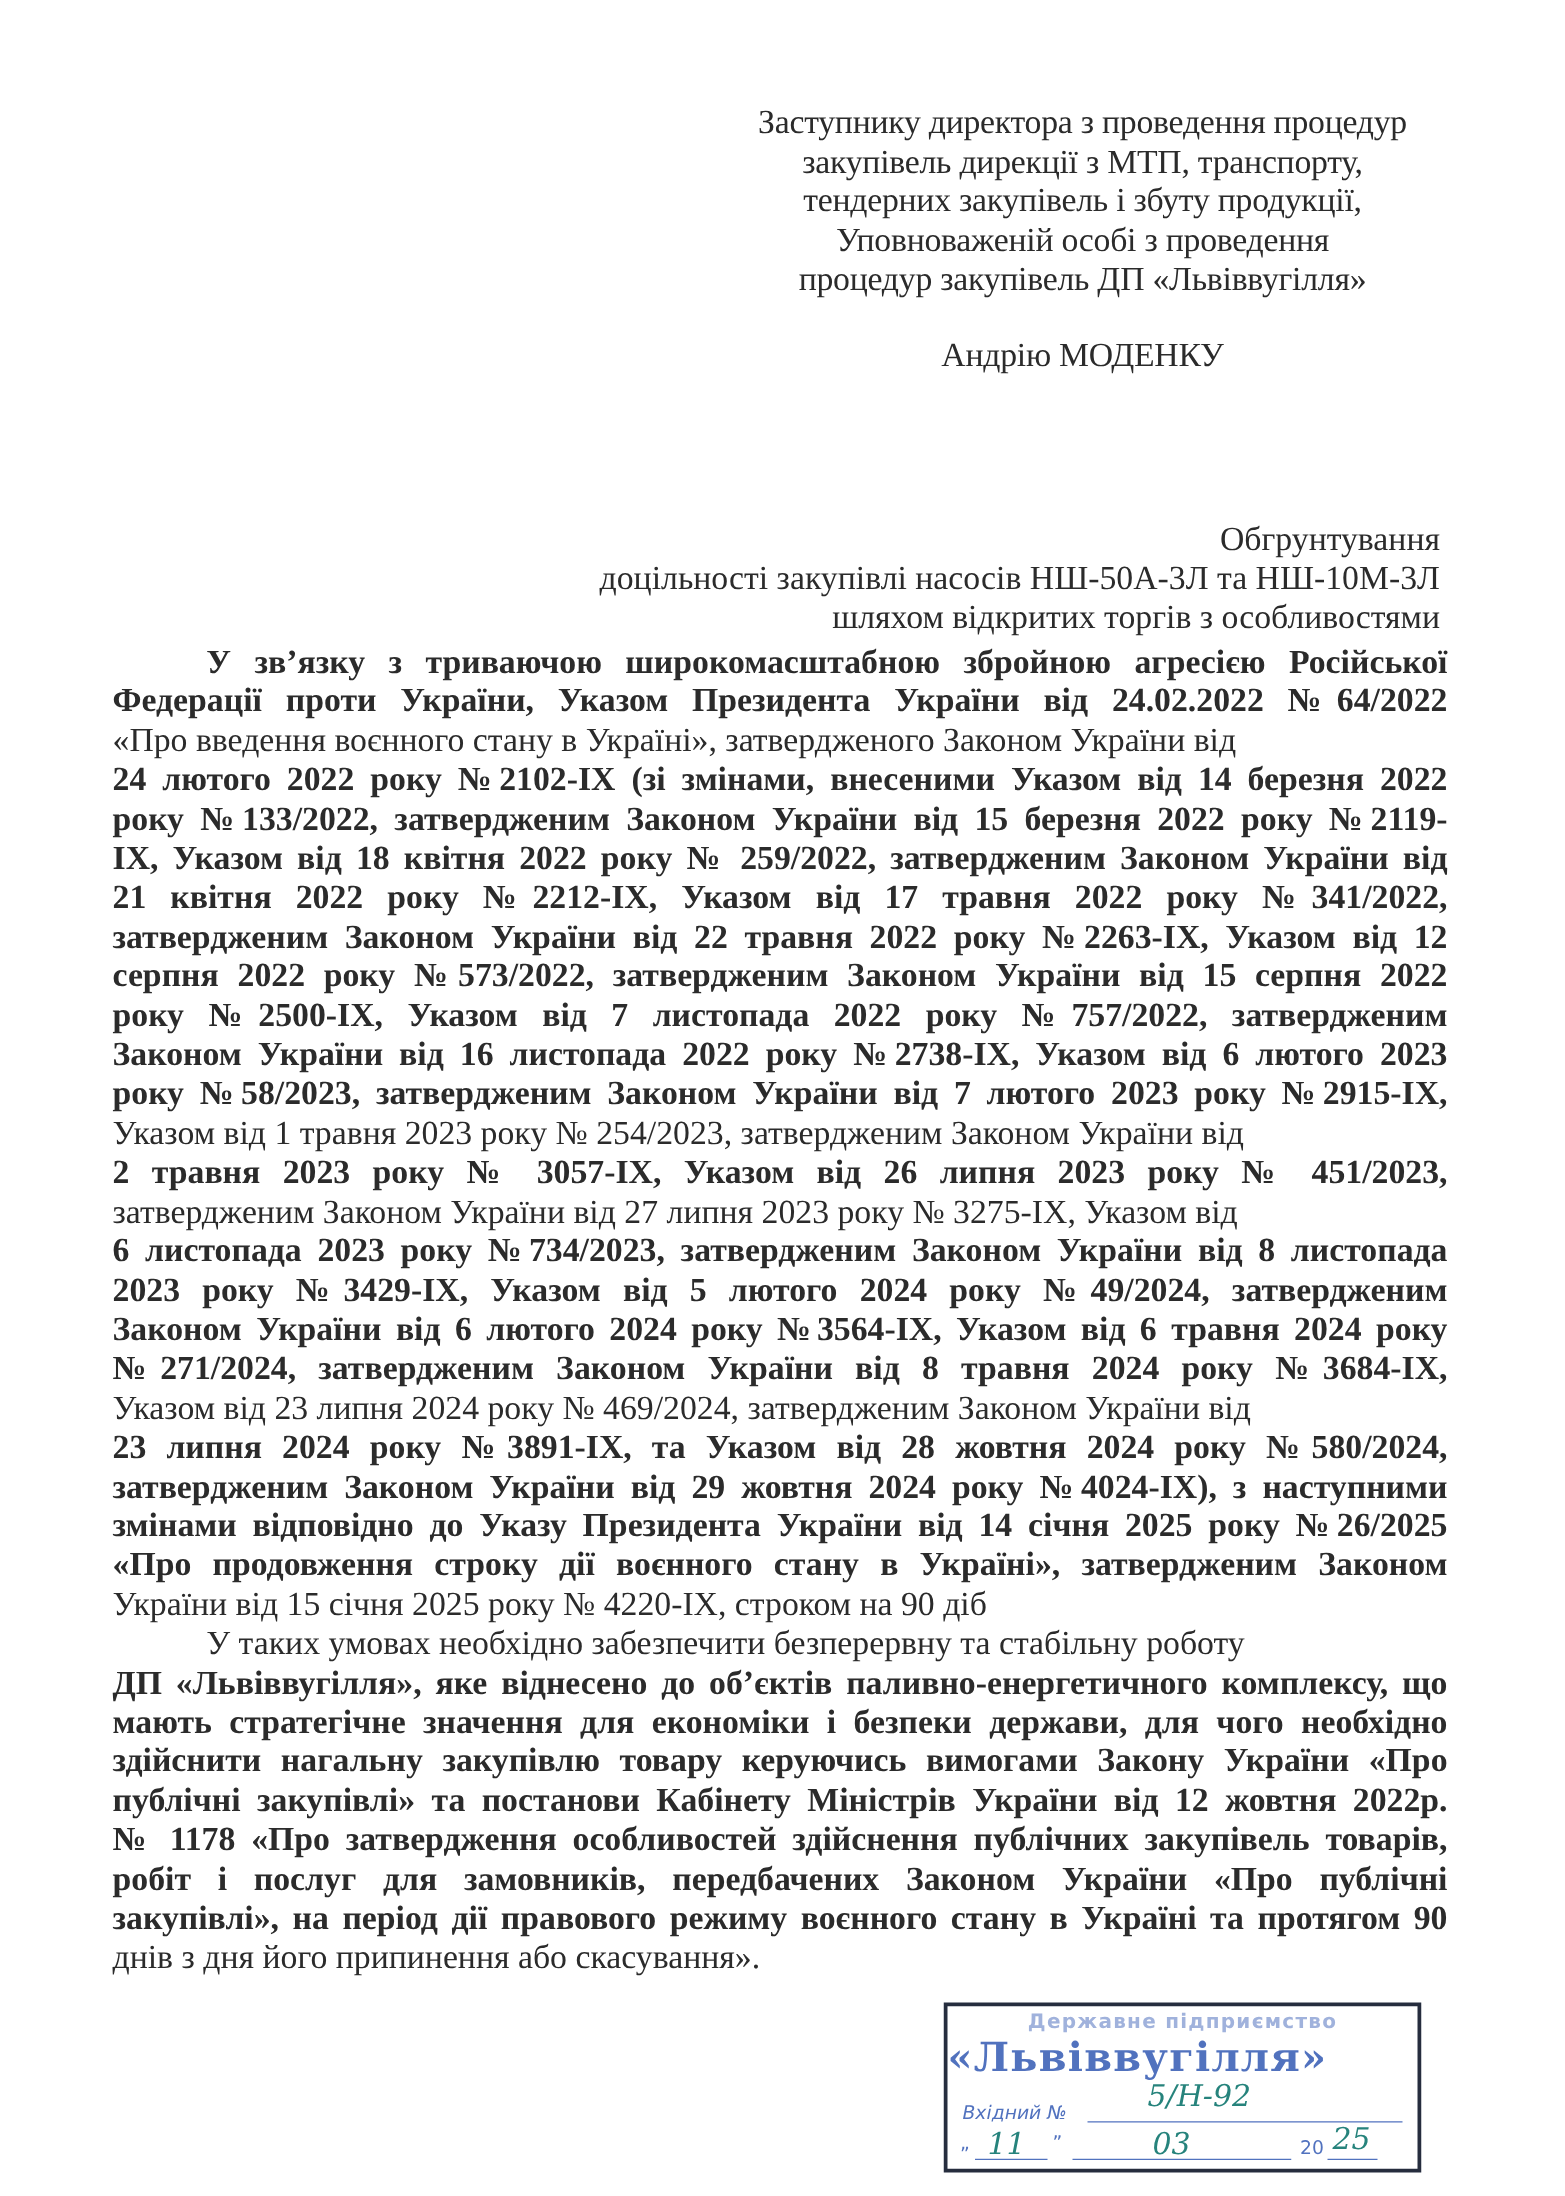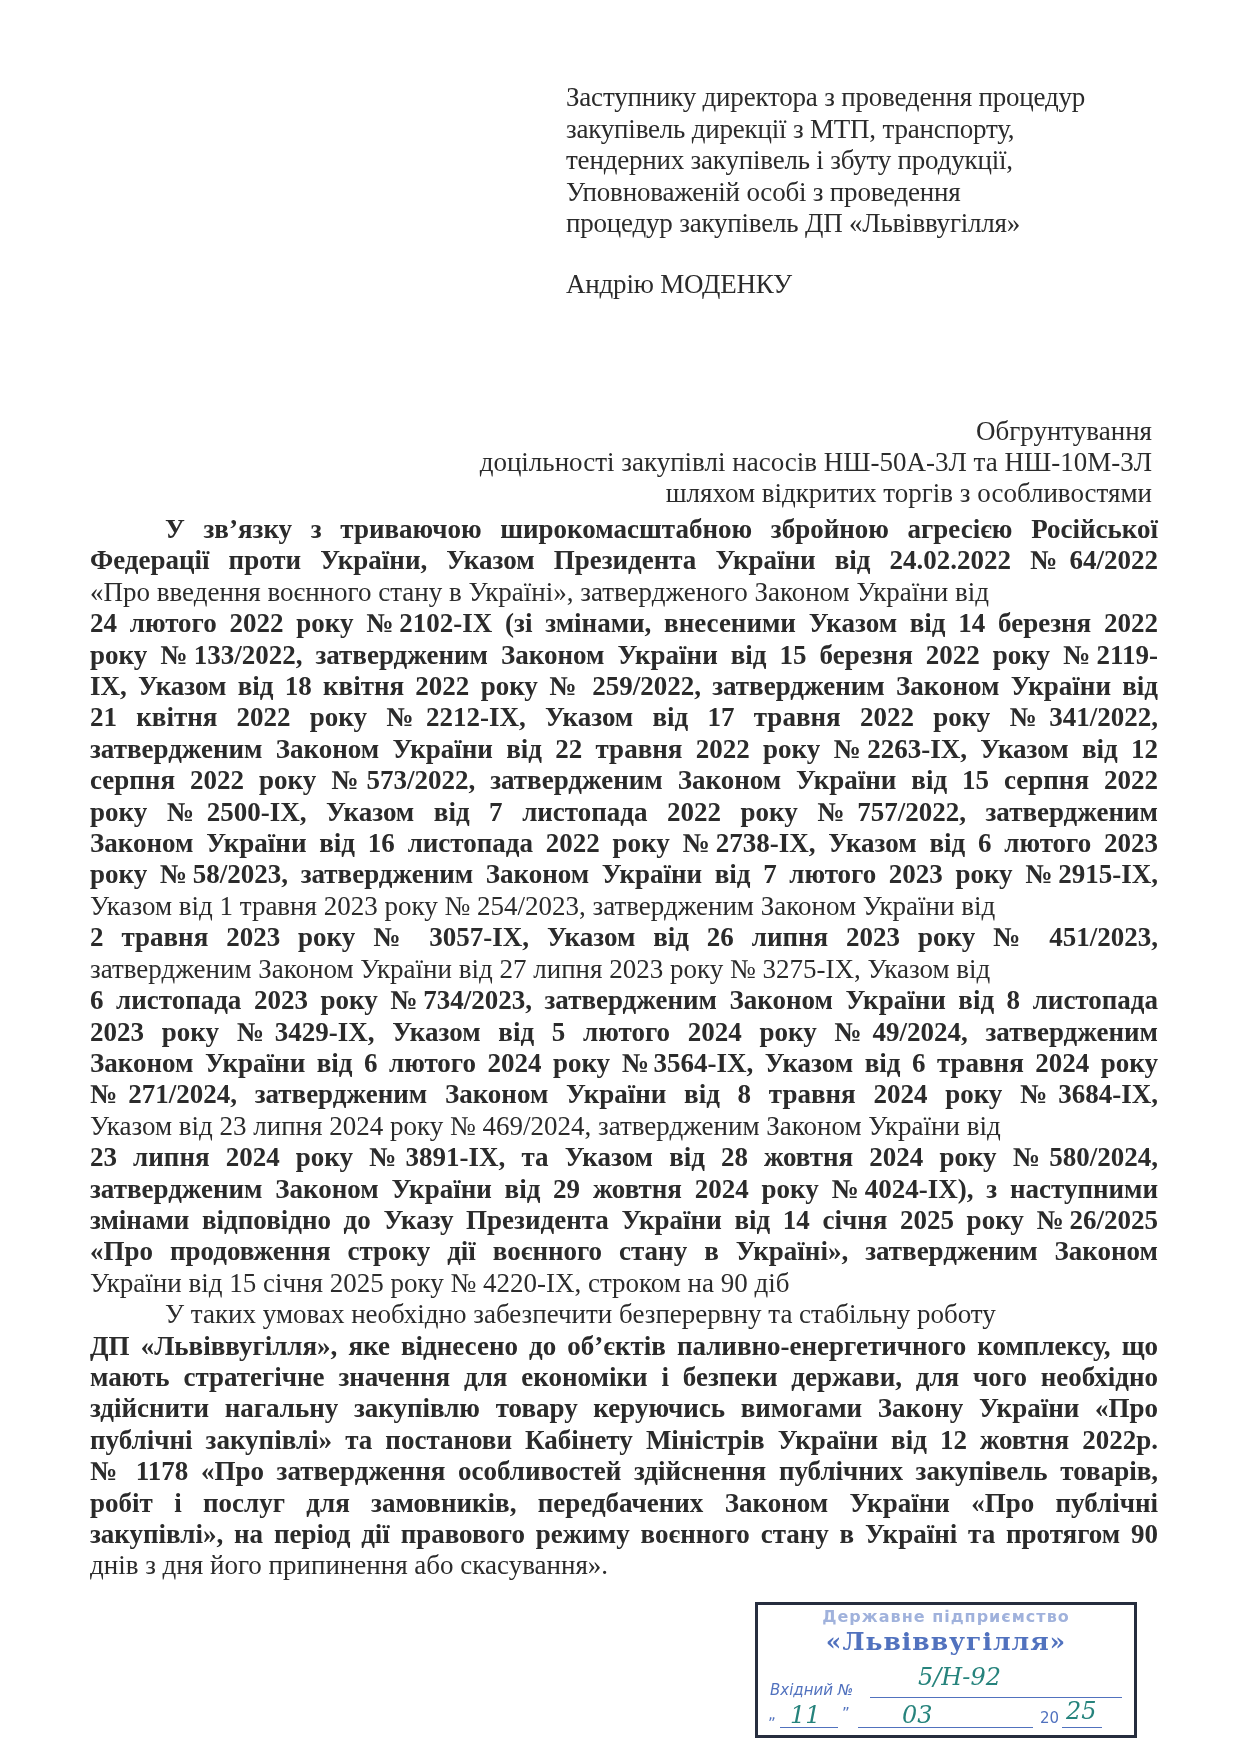--- a/index.html
+++ b/index.html
@@ -3,21 +3,21 @@
 <meta charset="utf-8">
 <style>
   html, body { margin:0; padding:0; background:#ffffff; }
   body {
     width:1252px; height:1757px; position:relative; overflow:hidden;
     font-family: "Liberation Serif", "DejaVu Serif", serif;
     color:#2b2b2b;
   }
   .addressee {
     position:absolute; left:566px; top:82px; width:600px;
-    font-size:27px; line-height:31.5px; letter-spacing:-0.2px;
+    font-size:27px; line-height:31.5px; letter-spacing:-0.2px;text-align:center;
   }
   .addressee .line { display:block; white-space:nowrap; }
   .addressee .name { display:block; margin-top:29px; white-space:nowrap; }
 
   .title-block {
     position:absolute; left:100px; top:416px; width:1052px;
     text-align:right; font-size:27px; line-height:31px;
   }
   .title-block div { white-space:nowrap; }
 
@@ -34,39 +34,39 @@
     border:3px solid #0f172a; color:#3f63b8;
     font-family:"DejaVu Sans", sans-serif;
     opacity:0.9;
     padding-left:18px;
   }
   .stamp .org-type {
     position:absolute; left:0; right:0; top:2px; text-align:center;
     font-size:16px; font-weight:bold; letter-spacing:1px; opacity:0.55;
   }
   .stamp .org-name {
-    position:absolute; left:0; right:0; top:22px; text-align:center;
-    font-family:"DejaVu Serif", serif; font-size:25px; font-weight:bold; letter-spacing:1px;
+    position:absolute; left:0; right:0; top:22px; text-align:left;
+    font-family:"DejaVu Serif", serif; font-size:32px; font-weight:bold; letter-spacing:1px;
   }
   .stamp .in-label {
     position:absolute; left:12px; top:76px; font-size:15px; font-style:italic;
   }
   .stamp .in-line {
     position:absolute; left:112px; right:12px; top:92px; border-bottom:1.5px solid #3f63b8;
   }
   .stamp .hand {
     font-family:"DejaVu Serif", serif; font-style:italic; color:#0f766e; font-size:24px;
     position:absolute;
   }
   .stamp .in-number { left:160px; top:58px; }
   .stamp .date-quote-l { left:10px; top:100px; font-size:15px; position:absolute; }
   .stamp .date-day { left:32px; top:96px; }
   .stamp .day-line { position:absolute; left:22px; width:58px; top:122px; border-bottom:1.5px solid #3f63b8; }
   .stamp .date-quote-r { left:84px; top:100px; font-size:15px; position:absolute; }
-  .stamp .date-month { left:144px; top:96px; }
+  .stamp .date-month { left:164px; top:96px; }
   .stamp .month-line { position:absolute; left:100px; width:175px; top:122px; border-bottom:1.5px solid #3f63b8; }
   .stamp .year-prefix { left:282px; top:104px; font-size:15px; position:absolute; }
   .stamp .date-year { left:308px; top:92px; }
   .stamp .year-line { position:absolute; left:304px; width:40px; top:122px; border-bottom:1.5px solid #3f63b8; }
 </style>
 </head>
 <body>
 
 <div class="addressee">
   <span class="line">Заступнику директора з проведення процедур</span>

